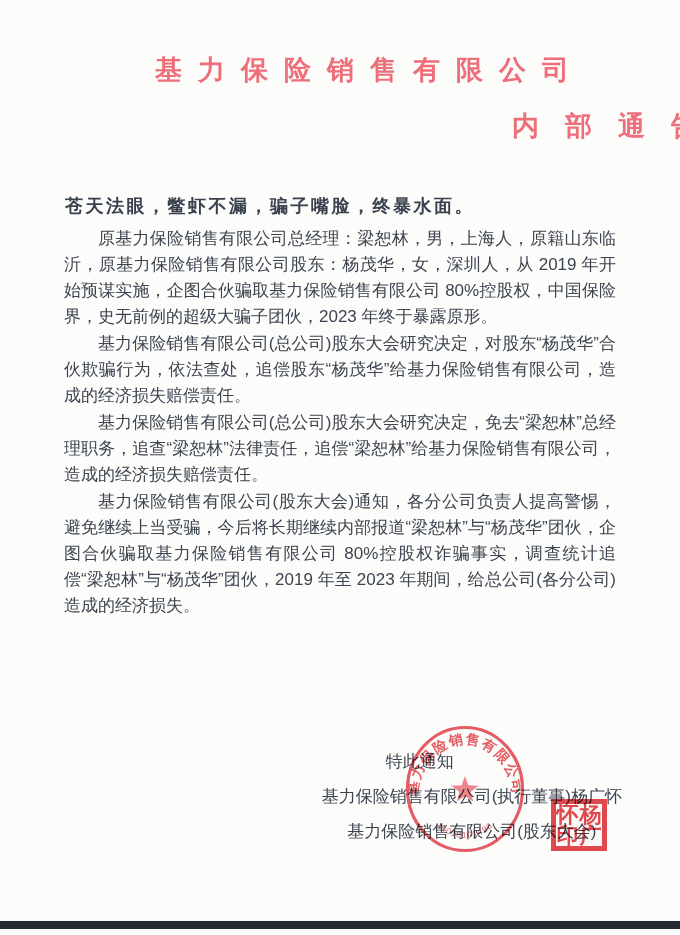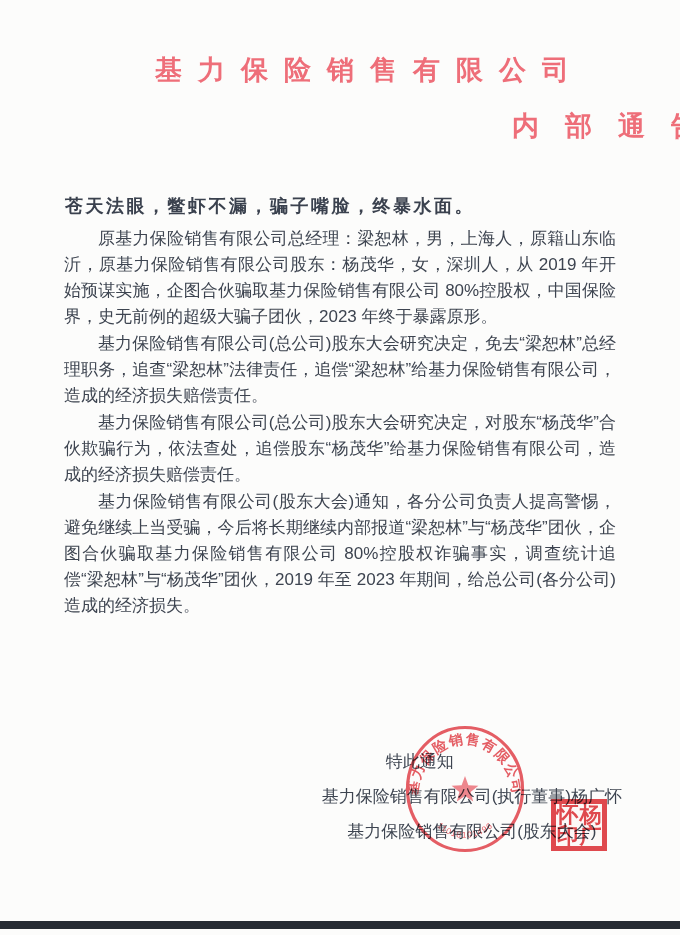--- a/index.html
+++ b/index.html
@@ -89,22 +89,22 @@
 
 <div class="page">
 
   <div class="doc-title">基力保险销售有限公司</div>
   <div class="doc-subtitle">内部通告</div>
 
   <div class="slogan slogan-2">苍天法眼，鳖虾不漏，骗子嘴脸，终暴水面。</div>
 
   <div class="body-text">
     <p>原基力保险销售有限公司总经理：梁恕林，男，上海人，原籍山东临沂，原基力保险销售有限公司股东：杨茂华，女，深圳人，从 2019 年开始预谋实施，企图合伙骗取基力保险销售有限公司 80%控股权，中国保险界，史无前例的超级大骗子团伙，2023 年终于暴露原形。</p>
+    <p>基力保险销售有限公司(总公司)股东大会研究决定，对股东“杨茂华”合伙欺骗行为，依法查处，追偿股东“杨茂华”给基力保险销售有限公司，造成的经济损失赔偿责任。</p>
     <p>基力保险销售有限公司(总公司)股东大会研究决定，免去“梁恕林”总经理职务，追查“梁恕林”法律责任，追偿“梁恕林”给基力保险销售有限公司，造成的经济损失赔偿责任。</p>
-    <p>基力保险销售有限公司(总公司)股东大会研究决定，对股东“杨茂华”合伙欺骗行为，依法查处，追偿股东“杨茂华”给基力保险销售有限公司，造成的经济损失赔偿责任。</p>
     <p>基力保险销售有限公司(股东大会)通知，各分公司负责人提高警惕，避免继续上当受骗，今后将长期继续内部报道“梁恕林”与“杨茂华”团伙，企图合伙骗取基力保险销售有限公司 80%控股权诈骗事实，调查统计追偿“梁恕林”与“杨茂华”团伙，2019 年至 2023 年期间，给总公司(各分公司)造成的经济损失。</p>
   </div>
 
   <div class="footer">
     <div class="closing-line">特此通知</div>
     <div>基力保险销售有限公司(执行董事)杨广怀</div>
     <div>基力保险销售有限公司(股东大会)</div>
   </div>
 
   <svg class="round-seal" viewBox="0 0 122 130" aria-hidden="true">

